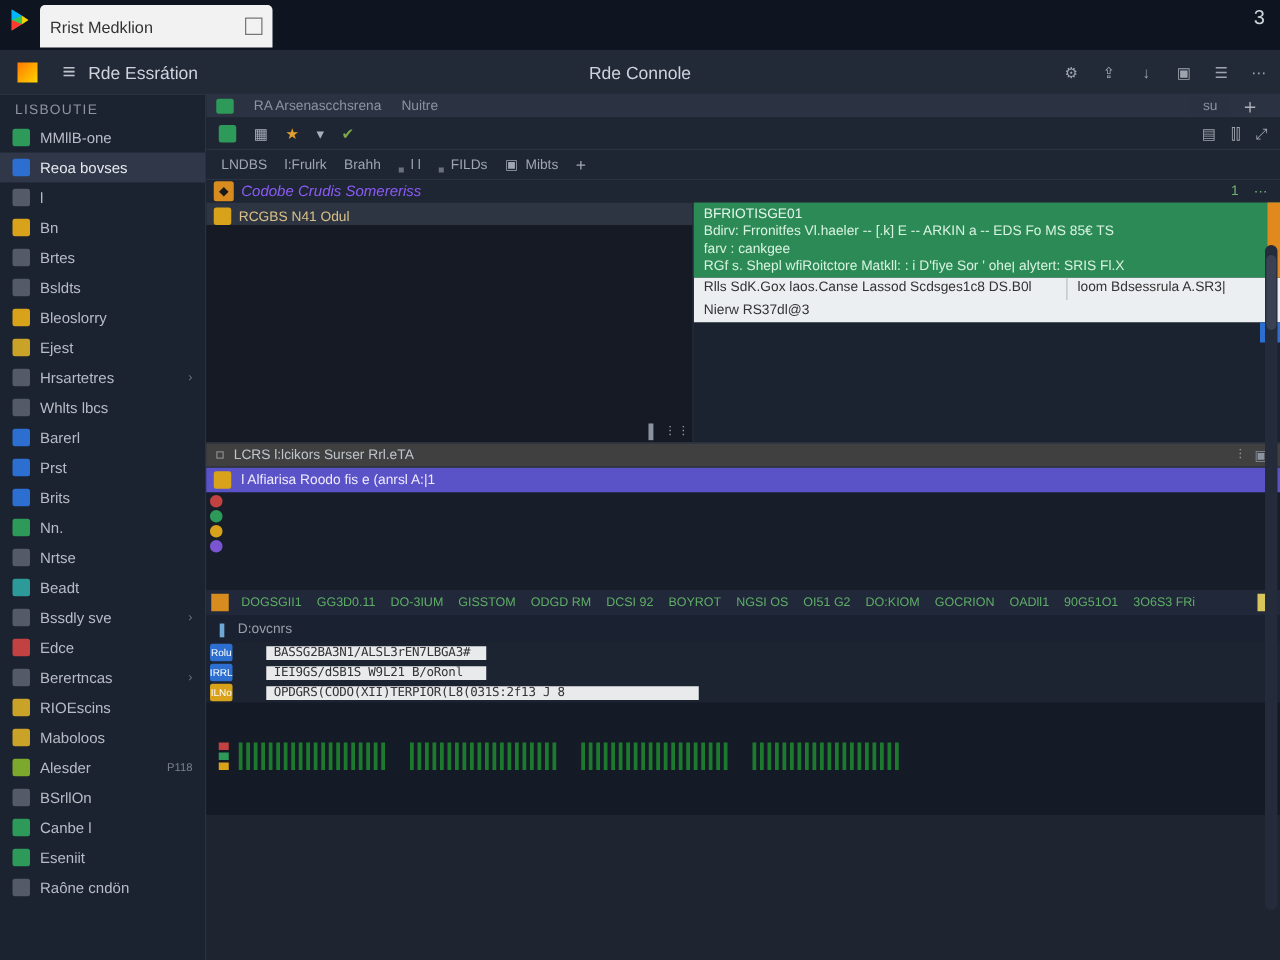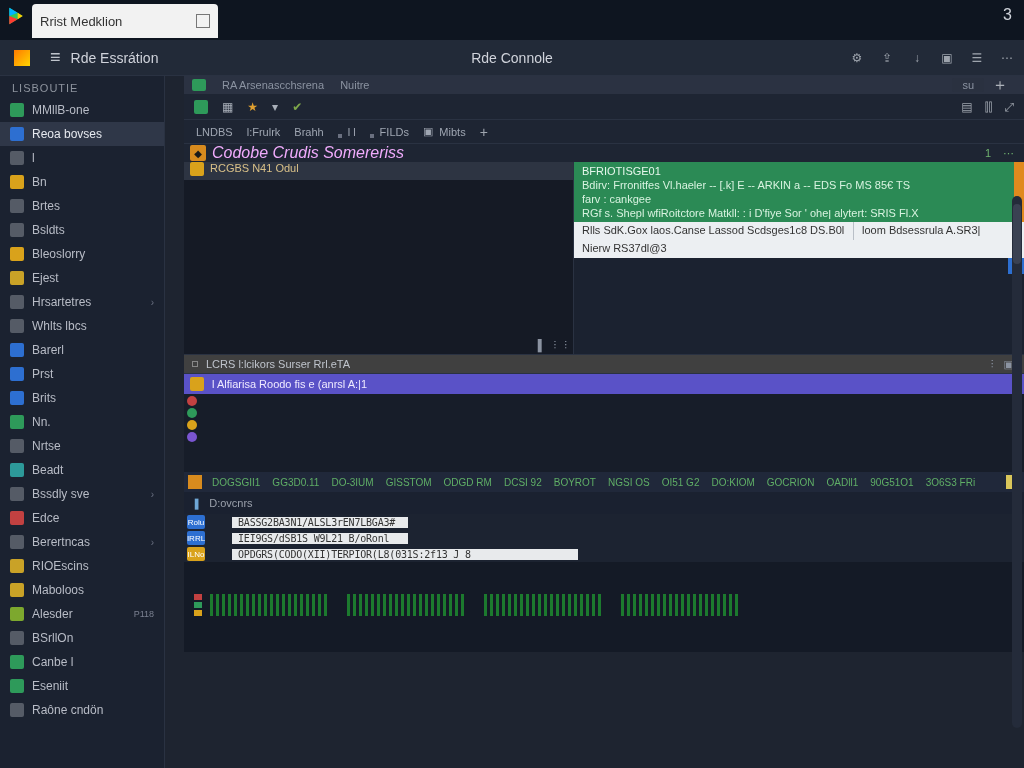--- a/index.html
+++ b/index.html
@@ -30,21 +30,21 @@
 .sidebar .group-label { color:#8e949e; letter-spacing:1px; padding:6px 12px 4px; font-size:11px;}
 .sidebar .item { display:flex; align-items:center; height:24px; padding:0 10px; gap:8px; cursor:pointer; color:#b8bcc6; }
 .sidebar .item.selected { background:#2f3748; color:#e6e9ef; }
 .sidebar .ibox { width:14px; height:14px; flex:0 0 14px; border-radius:2px; }
 .sidebar .chev { margin-left:auto; color:#6a7080; font-size:10px;}
 .c-green{background:#2e9a5a} .c-blue{background:#2d6fd1} .c-yellow{background:#d9a21b}
 .c-grey{background:#555b66} .c-teal{background:#2d9a9a} .c-red{background:#c24141}
 .c-lime{background:#7da82e} .c-gold{background:#c9a227}
 
 
-.content { flex:1; display:flex; flex-direction:column; min-width:0;margin-left:19px; }
+.content { flex:1; display:flex; flex-direction:column; min-width:0; }
 
 
 .subtabs { height:18px; background:#2b3242; display:flex; align-items:center; font-size:11px; color:#8b93a1; padding-left:8px; gap:16px; position:relative;}
 .subtabs .plus { position:absolute; right:16px; color:#aeb3bb; font-size:16px; cursor:pointer;}
 .subtabs .subtab { cursor:pointer; }
 
 
 .tbar1 { height:26px; background:#1e2533; display:flex; align-items:center; gap:14px; padding:0 10px; border-bottom:1px solid #2a3242; position:relative;}
 .tbar1 .sq { width:14px; height:14px; background:#2e9a5a; border-radius:2px;}
 .tbar1 .ic { color:#a9afb9; font-size:12px; cursor:pointer;}
@@ -55,28 +55,28 @@
 
 
 .tbar2 { height:24px; background:#1e2533; display:flex; align-items:center; gap:14px; padding:0 12px; font-size:11px; color:#9fa6b2; border-bottom:1px solid #2a3242;}
 .tbar2 .seg { display:flex; align-items:flex-end; gap:6px; cursor:pointer;}
 .tbar2 .dot { width:4px; height:4px; background:#6a7080;}
 .tbar2 .plus2 { color:#a0a6af; font-size:14px; cursor:pointer;}
 
 
 .ob-row { height:18px; display:flex; align-items:center; background:#1e2533;}
 .ob-row .ob-ic { width:16px; height:16px; background:#d88b1e; margin:0 6px 0 6px; border-radius:2px; display:flex; align-items:center; justify-content:center; font-size:10px; color:#1a1a1a;}
-.ob-row .ob-txt { color:#f0abfc; font-size:16px; font-style:italic; }
+.ob-row .ob-txt { color:#8b5cf6; font-size:12px; font-style:italic; }
 .ob-row .ob-right { margin-left:auto; margin-right:10px; color:#6fb26f; font-size:11px; display:flex; gap:12px;}
 
 
 .top-split { display:flex; height:192px; }
 
 .codepane { width:390px; background:#151a25; position:relative; border-right:1px solid #2a3242;}
-.codepane .cp-bar { height:18px; background:#2d3442; display:flex; align-items:flex-start; font-size:11px; }
+.codepane .cp-bar { height:18px; background:#2d3442; display:flex; align-items:flex-end; font-size:11px; }
 .codepane .cp-bar .cp-ic { width:14px; height:14px; background:#d9a21b; margin:0 6px; border-radius:2px;}
 .codepane .cp-bar .cp-txt{ color:#d9c088;}
 .codepane .cp-bottom { position:absolute; bottom:2px; right:6px; display:flex; gap:8px; color:#8b93a1; font-size:11px;}
 
 .right-output { flex:1; display:flex; flex-direction:column; min-width:0; }
 .ro-green { background:#2b8a55; color:#d8f3e0; padding:2px 8px; font-size:11px; line-height:14px; position:relative;}
 .ro-green .ro-line { white-space:nowrap; overflow:hidden; }
 .ro-green .ro-orange-strip{ position:absolute; right:0; top:0; bottom:0; width:10px; background:#e08a1e;}
 .ro-green .ro-head { color:#e6f7ec; font-size:11px;}
 .ro-white-row { height:18px; background:#eceff2; display:flex; font-size:11px; color:#333; }

